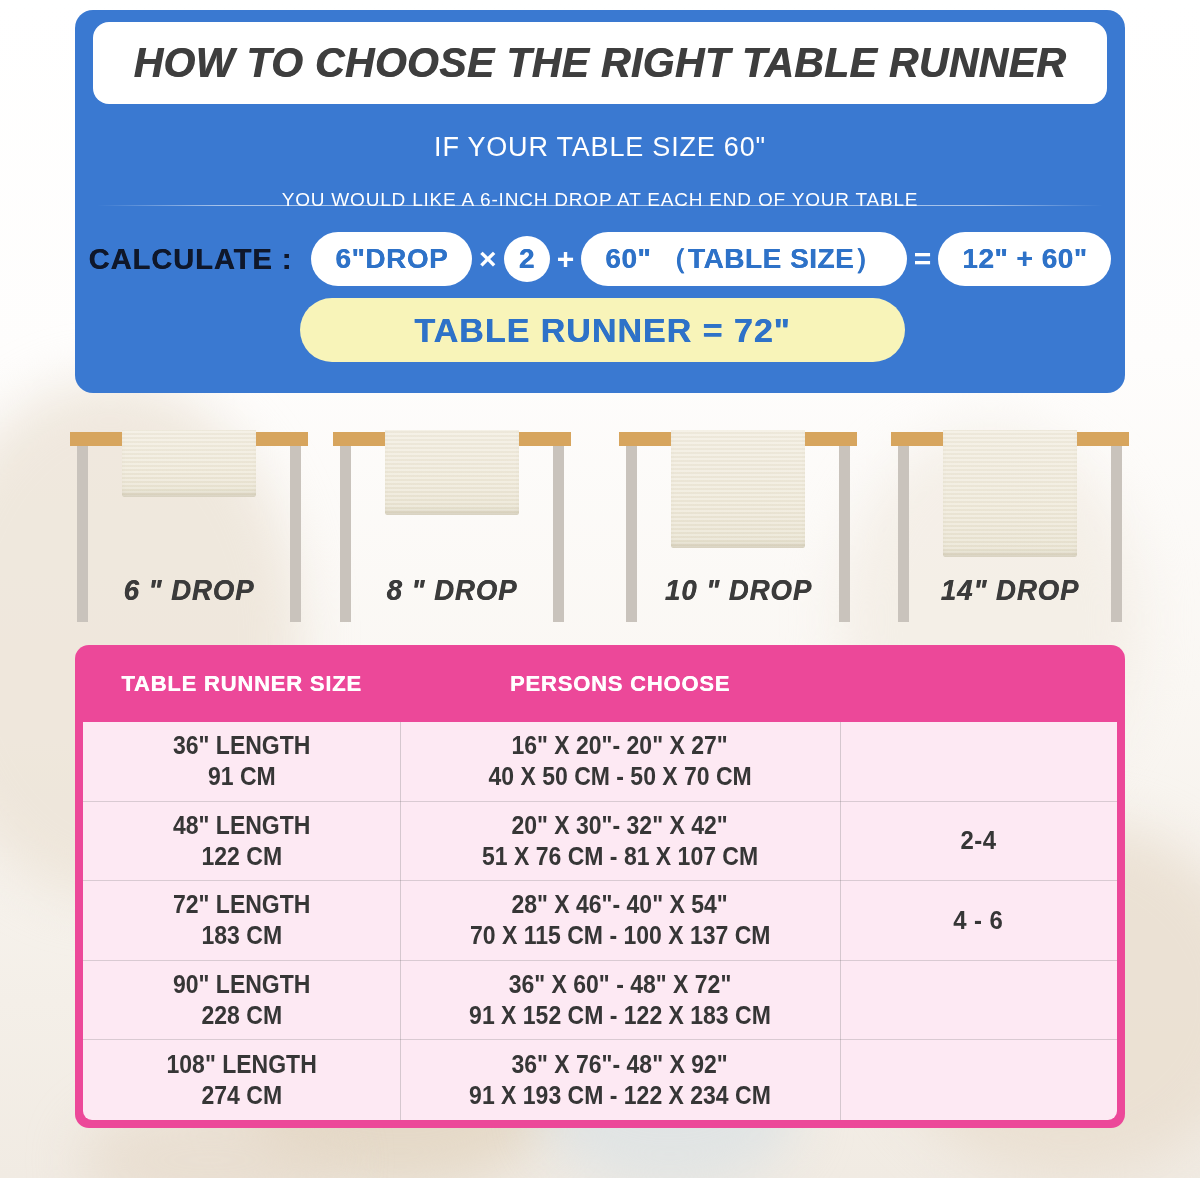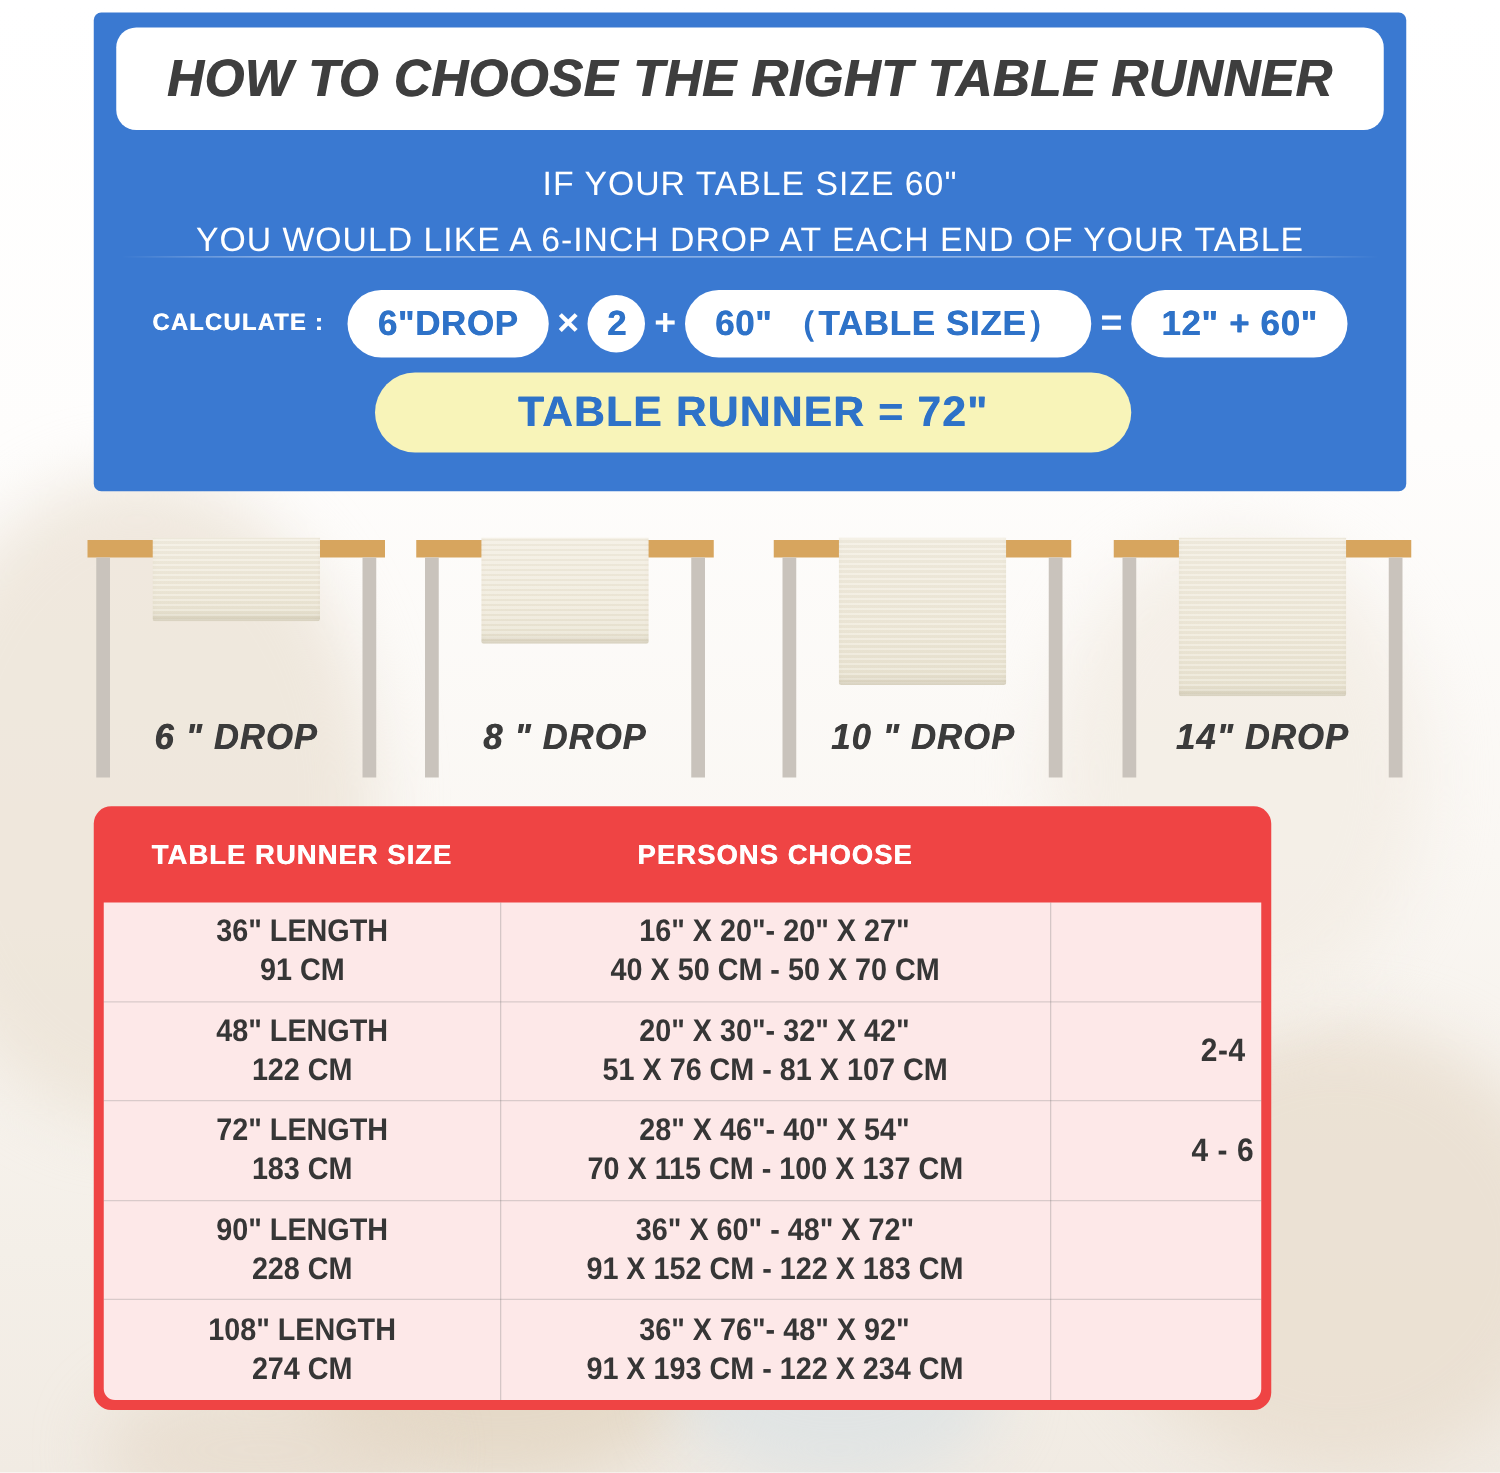--- a/index.html
+++ b/index.html
@@ -16,33 +16,33 @@
   .blob-b { left:240px;  top:990px;  width:320px; height:200px; background:rgba(224,209,188,.7); }
   .blob-c { right:-60px; top:820px;  width:380px; height:360px; background:rgba(233,221,206,.8); }
   .blob-d { left:540px;  top:1030px; width:260px; height:160px; background:rgba(214,223,228,.6); }
   .blob-e { right:60px;  top:430px;  width:300px; height:380px; background:rgba(243,236,228,.8); }
   .blob-f { left:80px;   top:1100px; width:260px; height:120px; background:rgba(228,215,198,.6); }
 
   .layer { position:absolute; inset:0; z-index:1; }
 
   
   .hero { position:absolute; left:75px; top:10px; width:1050px; height:383px;
-          background:#3A79D1; border-radius:6px; }
+          background:#3A79D1; border-radius:18px; }
   .title-banner { position:absolute; left:18px; right:18px; top:12px; height:82px;
           background:#ffffff; border-radius:16px; display:flex; align-items:center; justify-content:center; }
   .title-banner span { font-size:42px; font-weight:bold; font-style:italic; color:#3E3E3E;
           letter-spacing:.5px; text-shadow:.8px 0 0 currentColor; display:inline-block; transform:scaleX(.97); white-space:nowrap; }
   .subtitles { position:absolute; left:0; right:0; top:122px; text-align:center; color:#fff; }
   .subtitles .s1 { font-size:27px; letter-spacing:.8px; }
-  .subtitles .s2 { font-size:27px; letter-spacing:.8px; margin-top:14px; }
+  .subtitles .s2 { font-size:19px; letter-spacing:.8px; margin-top:26px; }
   .hero-divider { position:absolute; left:22px; right:22px; top:195px; height:1px;
           background:linear-gradient(90deg,rgba(255,255,255,0) 0%,rgba(255,255,255,.55) 12%,rgba(255,255,255,.55) 88%,rgba(255,255,255,0) 100%); }
   .calc-row { position:absolute; left:0; right:0; top:222px; height:54px;
           display:flex; align-items:center; justify-content:center; gap:7px; }
-  .calc-label { color:#ffffff; font-weight:bold; font-size:19px; letter-spacing:1px; white-space:nowrap;
+  .calc-label { color:#0f172a; font-weight:bold; font-size:29px; letter-spacing:1px; white-space:nowrap;
           text-shadow:.4px 0 0 currentColor; margin-right:12px; }
   .pill { background:#fff; color:#2E72C8; font-weight:bold; font-size:28px; letter-spacing:.5px;
           border-radius:28px; height:54px; line-height:54px; padding:0 24px; white-space:nowrap;
           text-shadow:.4px 0 0 currentColor; }
   .op { color:#fff; font-weight:bold; font-size:30px; }
   .circle { width:46px; height:46px; border-radius:50%; background:#fff; color:#2E72C8;
           font-weight:bold; font-size:28px; display:flex; align-items:center; justify-content:center;
           text-shadow:.4px 0 0 currentColor; }
   .result-pill { position:absolute; left:225px; top:288px; width:605px; height:64px;
           background:#F8F4B9; border-radius:32px; display:flex; align-items:center; justify-content:center; }
@@ -62,22 +62,22 @@
           box-shadow: inset 0 -7px 7px -5px rgba(150,138,108,.35); }
   .fig-0 .runner { height:67px; }
   .fig-1 .runner { height:85px; }
   .fig-2 .runner { height:118px; }
   .fig-3 .runner { height:127px; }
   .drop-label { position:absolute; left:0; right:0; top:144px; text-align:center; }
   .drop-label span { font-size:29px; font-weight:bold; font-style:italic; color:#3B3B3B;
           letter-spacing:1px; text-shadow:.5px 0 0 currentColor; display:inline-block; transform:scaleX(.95); white-space:nowrap; }
 
   
-  .size-panel { position:absolute; left:75px; top:645px; width:942px; height:483px;
-          background:#ef4444; border-radius:14px; }
+  .size-panel { position:absolute; left:75px; top:645px; width:1050px; height:483px;
+          background:#ec4899; border-radius:14px; }
   .size-header { position:absolute; left:8px; right:8px; top:0; height:77px;
           display:grid; grid-template-columns:317px 440px 277px; align-items:center; }
   .size-header div { text-align:center; color:#fff; font-weight:bold; font-size:22px; letter-spacing:.8px;
           text-shadow:.4px 0 0 currentColor; }
   .size-body { position:absolute; left:8px; right:8px; top:77px; bottom:8px;
           background:rgba(255,255,255,.88); border-radius:0 0 9px 9px; }
   .vline { position:absolute; top:0; bottom:0; width:1px; background:rgba(110,110,110,.28); }
   .vline.v1 { left:317px; } .vline.v2 { left:757px; }
   .size-row { display:grid; grid-template-columns:317px 440px 277px; height:79.6px; align-items:center;
           border-bottom:1px solid rgba(110,110,110,.25); }

